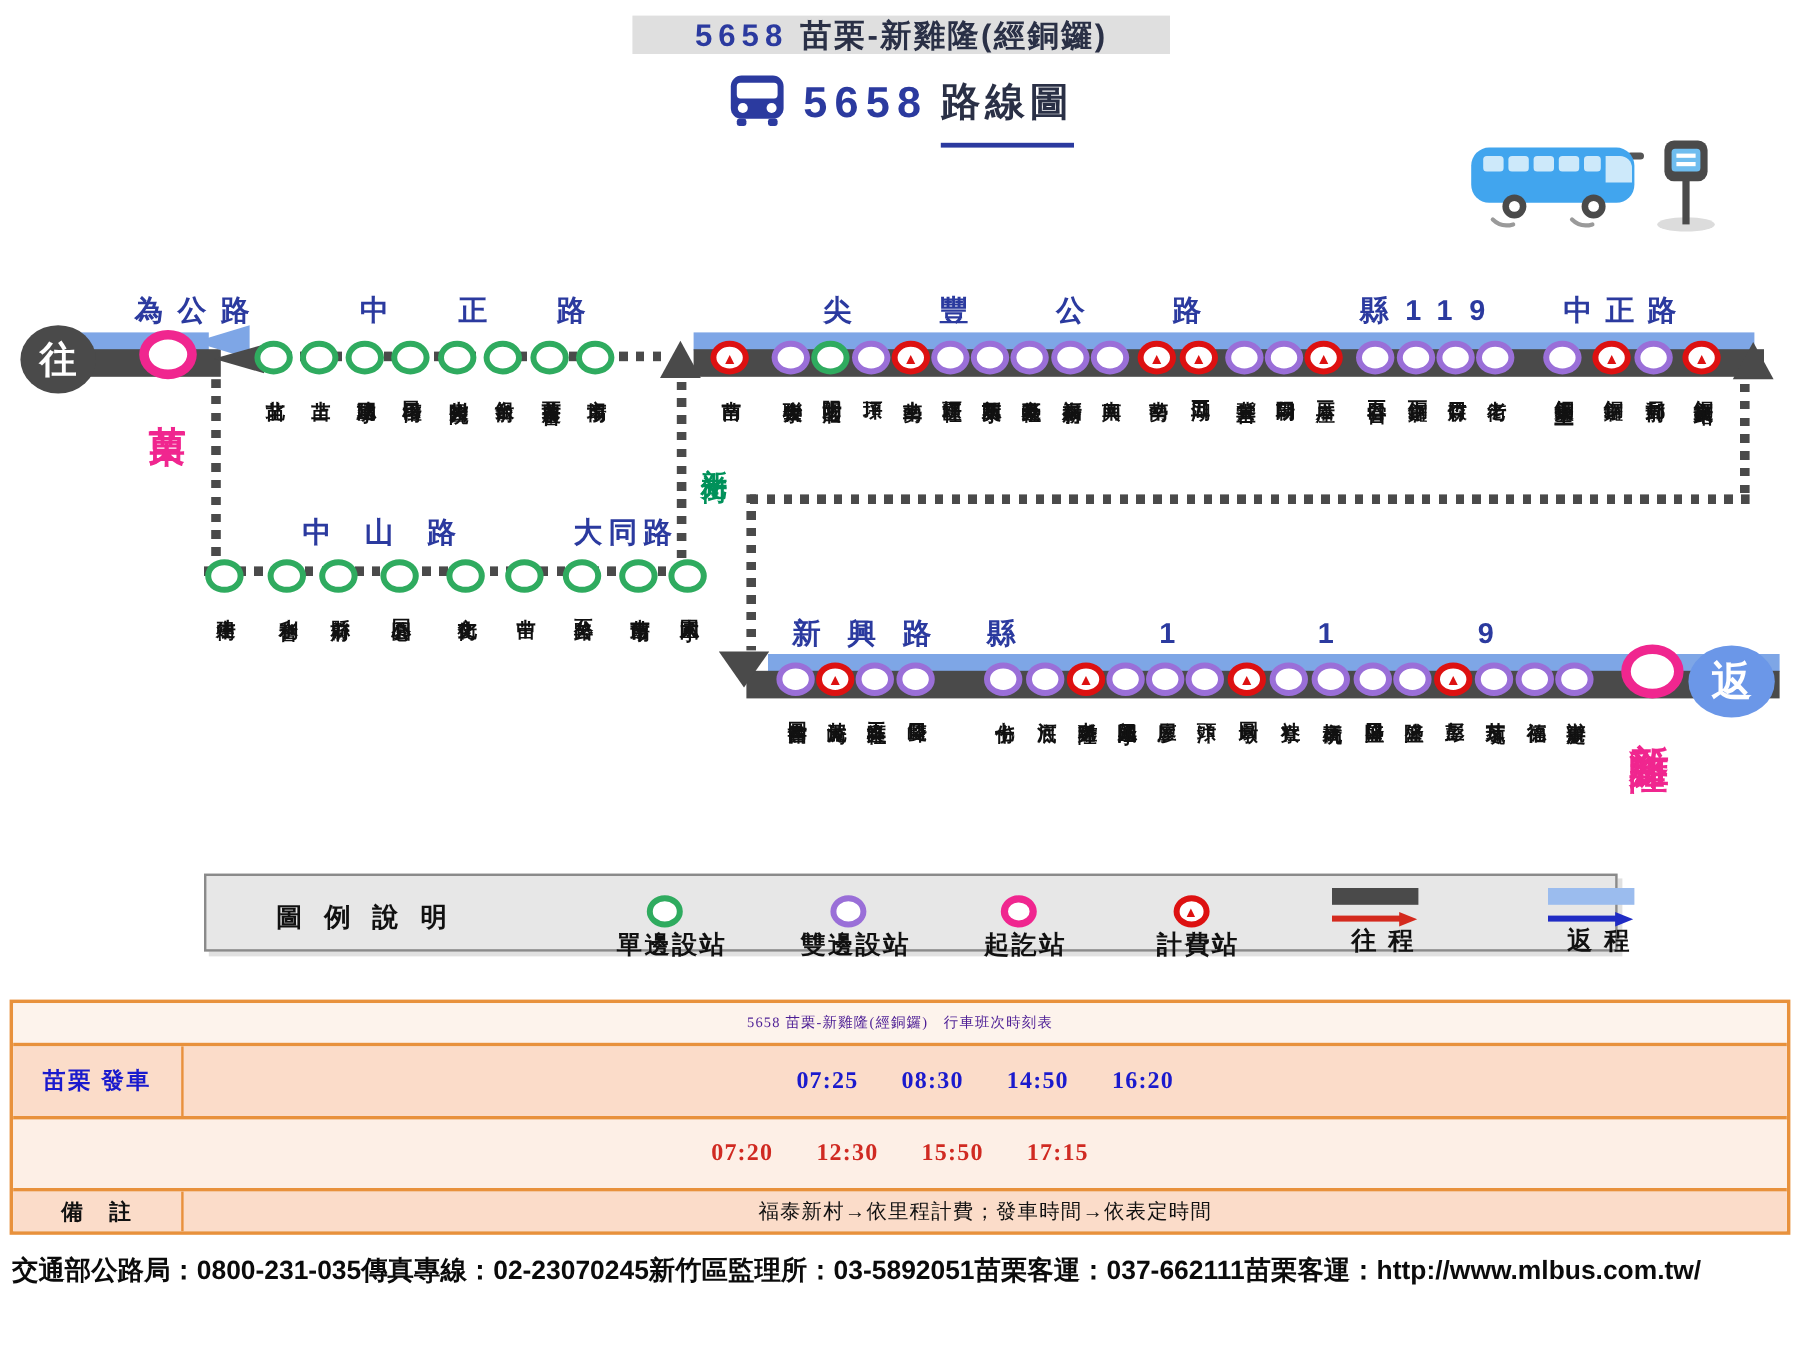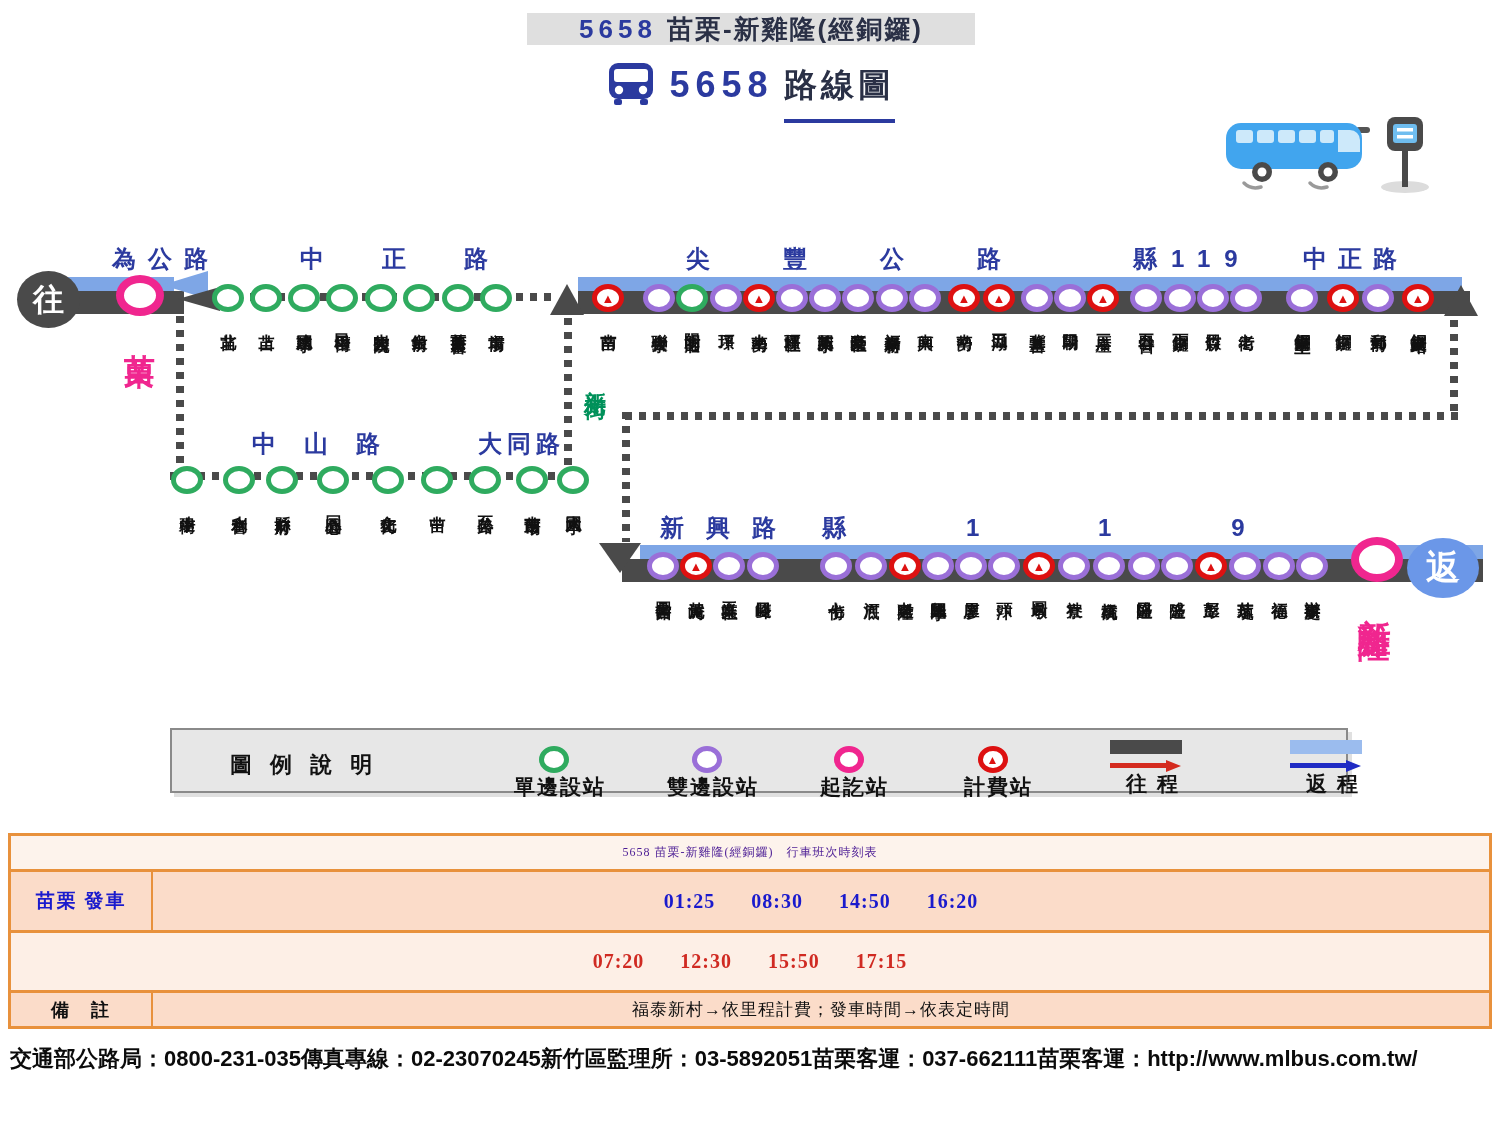--- a/index.html
+++ b/index.html
@@ -522,21 +522,21 @@
       </span>
       <span class="lg-text">返 程</span>
     </div>
   </div>
 
   <div class="timetable">
     <div class="tt-header">5658 苗栗-新雞隆(經銅鑼)　行車班次時刻表</div>
     <div class="tt-row row-a">
       <div class="cell-label">苗栗 發車</div>
       <div class="cell-times">
-          <span class="time">01:25</span>
+          <span class="time">07:25</span>
           <span class="time">08:30</span>
           <span class="time">14:50</span>
           <span class="time">16:20</span>
         </div>
     </div>
     <div class="tt-row row-b">
       <div class="cell-times">
           <span class="time">07:20</span>
           <span class="time">12:30</span>
           <span class="time">15:50</span>

